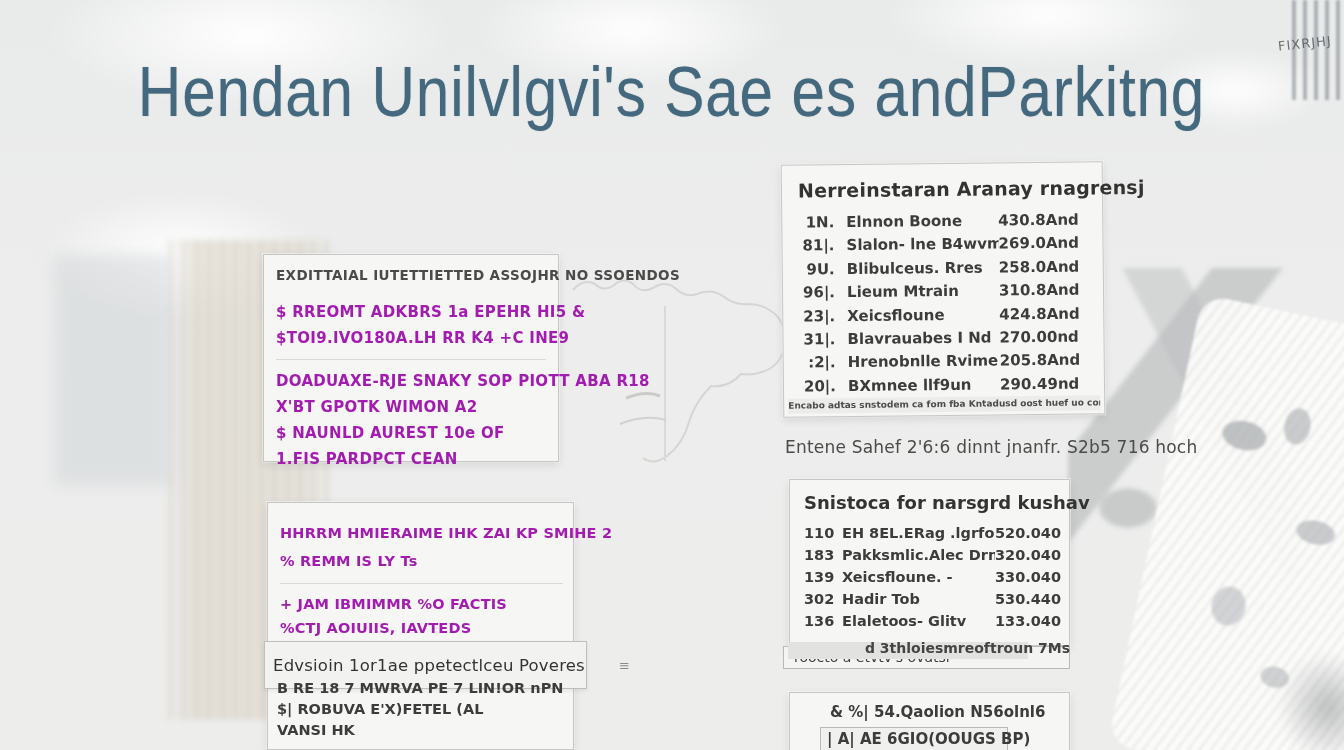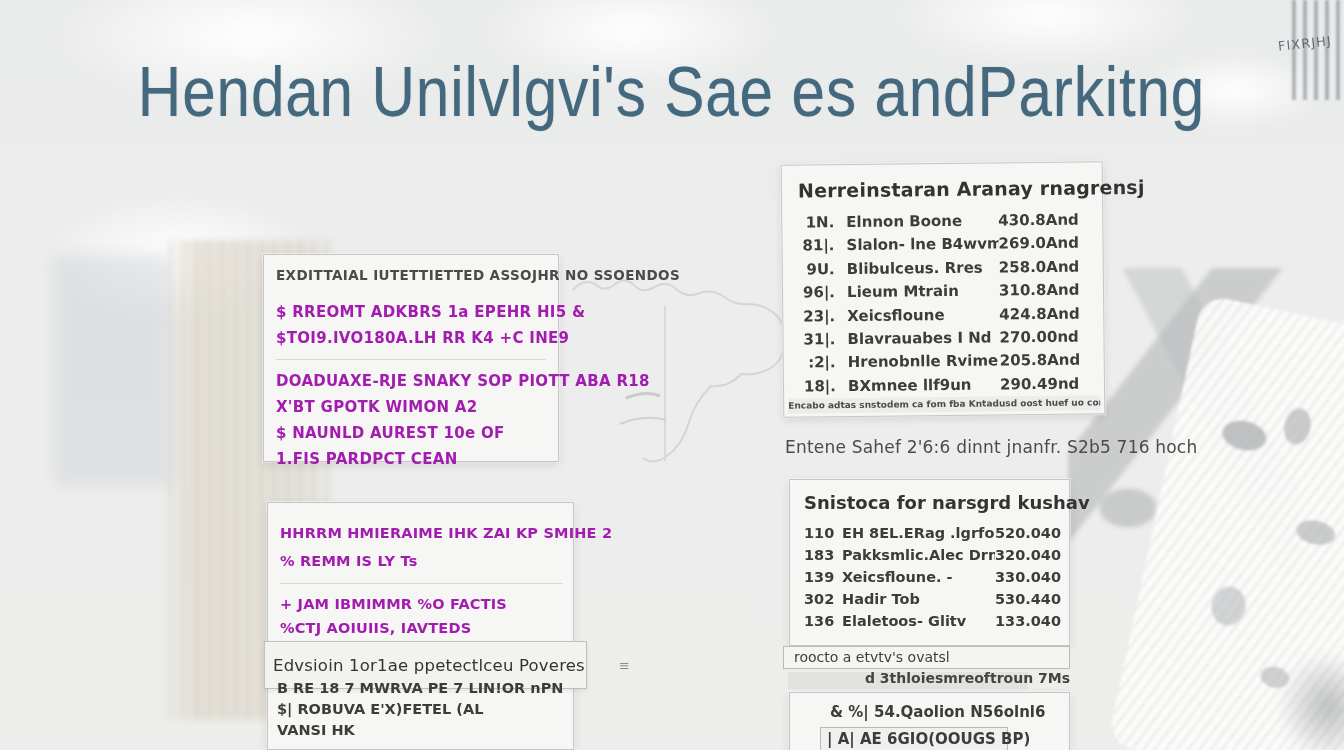--- a/index.html
+++ b/index.html
@@ -119,21 +119,21 @@
   .second-panel .t-num { width:28px; text-align:left; margin-right:10px; }
   .second-panel .t-name { flex:1; white-space:nowrap; overflow:hidden; }
   .second-panel .t-val { width:64px; text-align:left; }
 
   
   .bottom-bar {
     position:absolute; left:783px; top:646px; width:287px; height:23px;
     background:#f4f4f2; border:1px solid #b9b9b7; font-size:14px; color:#3e3e3c;
     padding:2px 10px; white-space:nowrap;
   }
-  .side-row { position:absolute; left:788px; top:670px; width:282px; height:28px; }
+  .side-row { position:absolute; left:788px; top:640px; width:282px; height:28px; }
   .side-gray { position:absolute; left:0; top:2px; width:240px; height:17px; background:#e2e2e0; }
   .side-label { position:absolute; right:0; top:0; font-size:14px; font-weight:700; color:#444442; white-space:nowrap; }
   .bottom-panel { left:789px; top:692px; width:281px; height:62px; padding:10px 0 0 40px; }
   .bottom-panel .line1 { font-size:15px; font-weight:700; color:#3c3c3a; white-space:nowrap; }
   .inner-box {
     margin-top:6px; margin-left:-10px; width:188px; border:1px solid #b9b9b7;
     background:#f0f0ee; font-size:15px; font-weight:700; color:#3c3c3a;
     padding:2px 6px; white-space:nowrap;
   }
 </style>
@@ -236,21 +236,21 @@
           <span class="t-num">31|.</span>
           <span class="t-name">Blavrauabes I Nd</span>
           <span class="t-val">270.00nd</span>
         </div>
         <div class="t-row">
           <span class="t-num">:2|.</span>
           <span class="t-name">Hrenobnlle Rvime</span>
           <span class="t-val">205.8And</span>
         </div>
         <div class="t-row">
-          <span class="t-num">18|.</span>
+          <span class="t-num">20|.</span>
           <span class="t-name">BXmnee llf9un</span>
           <span class="t-val">290.49nd</span>
         </div>
       </div>
     <div class="panel-footer">Encabo adtas snstodem ca fom fba Kntadusd oost huef uo conftxa</div>
   </div>
 
   <div class="caption">Entene Sahef 2'6:6 dinnt jnanfr. S2b5 716 hoch</div>
 
   <div class="panel second-panel">

